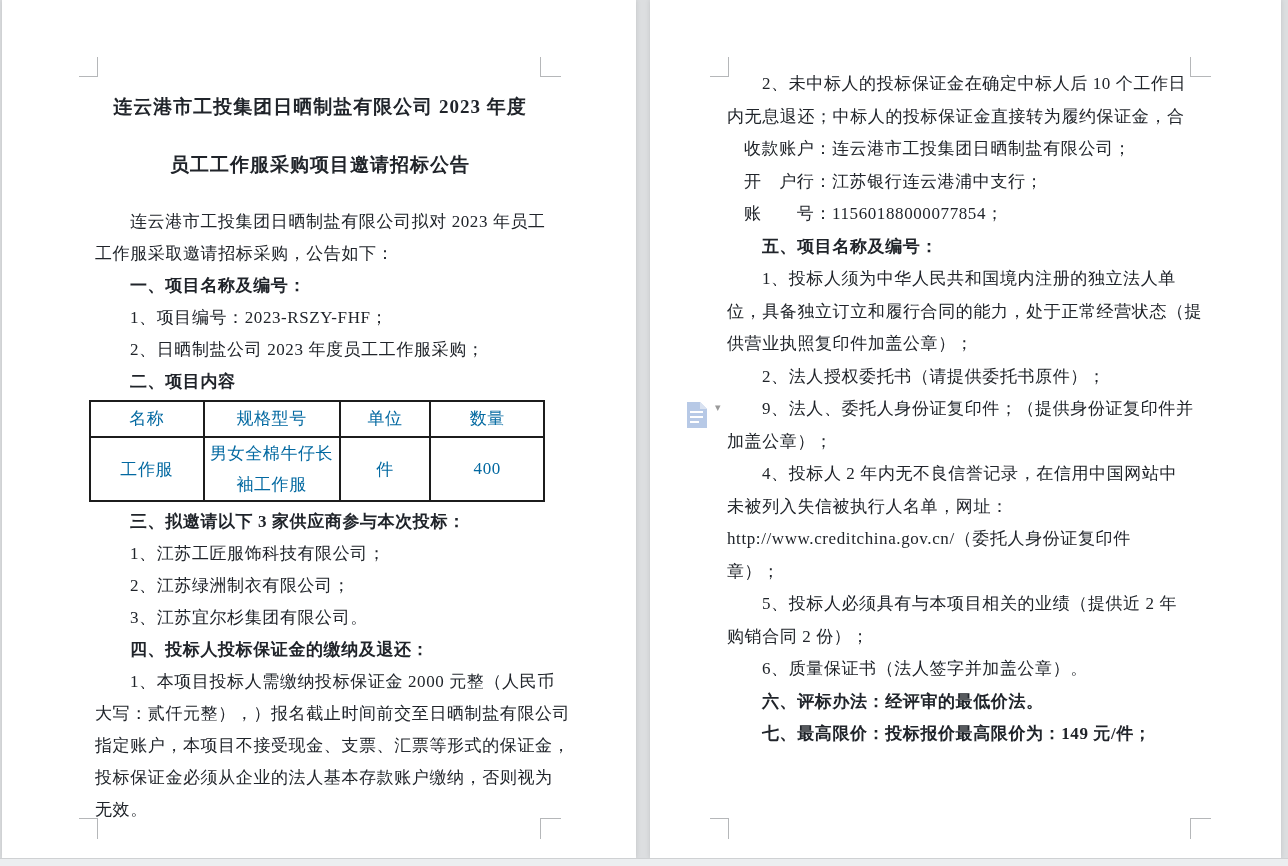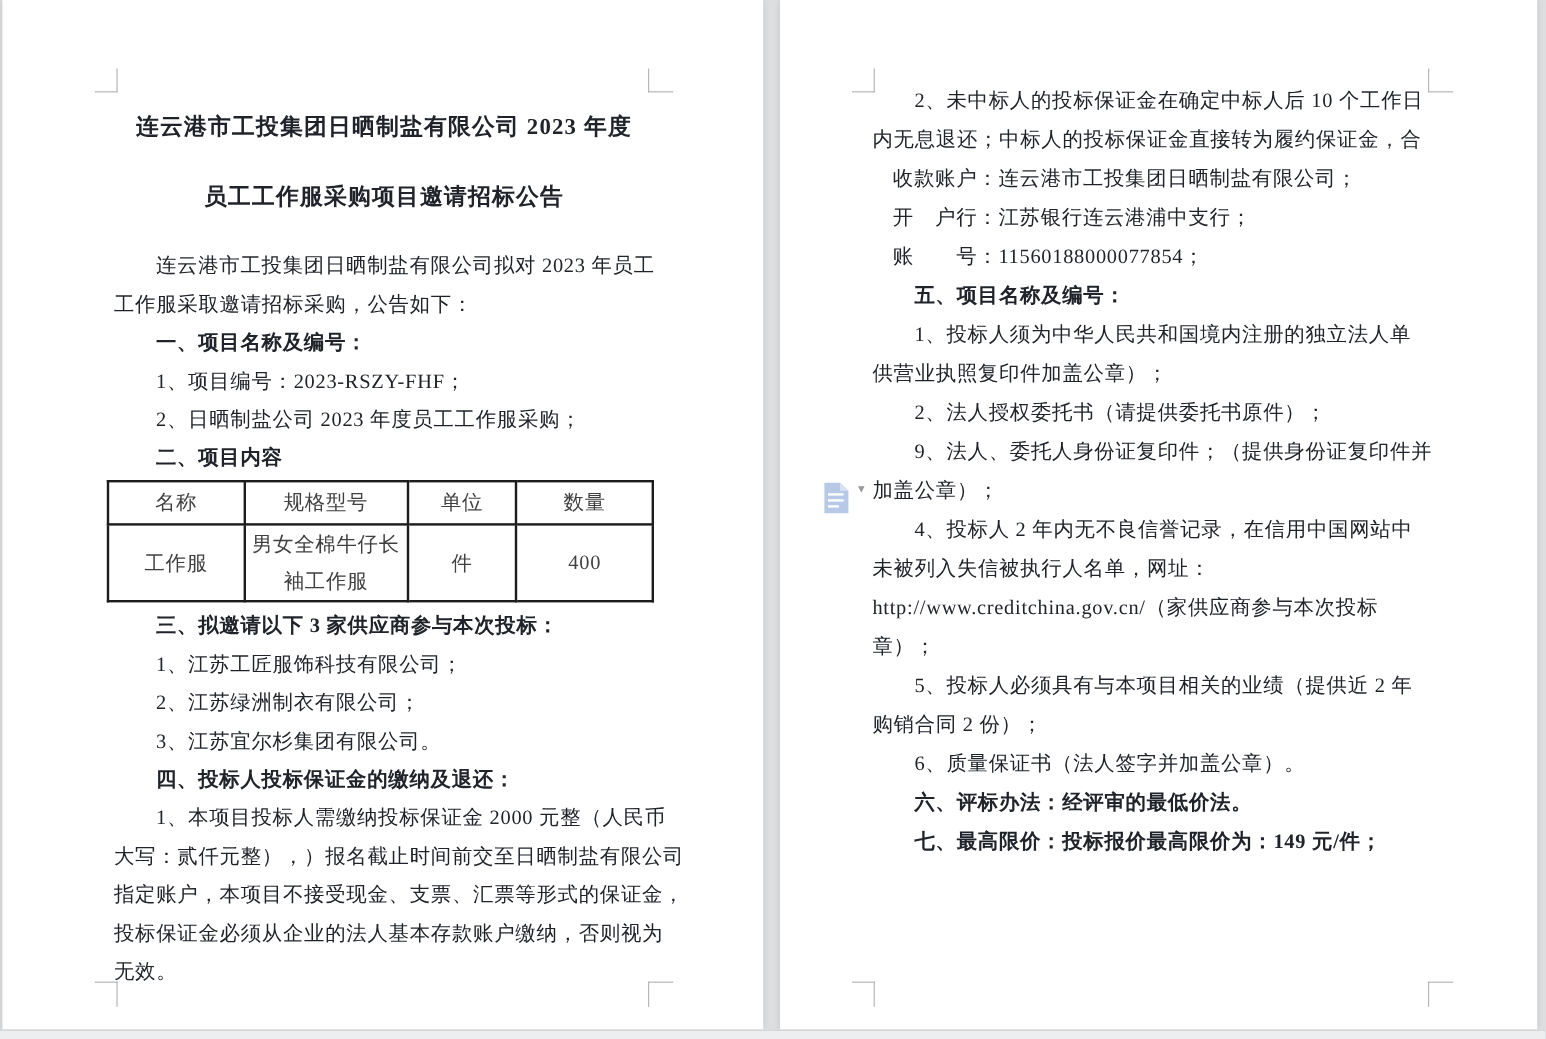--- a/index.html
+++ b/index.html
@@ -35,21 +35,21 @@
   }
   #title1{margin-top:10px;}
   #title2{margin-top:16px;}
   .body-block{margin-top:20px;}
   table.spec{
     border-collapse:collapse;width:456px;margin:2px 0 4px -6px;
     table-layout:fixed;
   }
   table.spec td{
     border:2px solid #1c1c1c;text-align:center;font-size:17px;
-    padding:0;color:#404040;
+    padding:0;color:#0369a1;
   }
   table.spec .hrow td{height:34px;line-height:34px;}
   table.spec .drow td{height:62px;vertical-align:middle;}
   td.pre{white-space:pre-line;line-height:31px;}
   .mark{position:absolute;border:0 solid #b5b7b9;}
   .m-tl{border-right-width:1px;border-bottom-width:1px;}
   .m-tr{border-left-width:1px;border-bottom-width:1px;}
   .m-bl{border-right-width:1px;border-top-width:1px;}
   .m-br{border-left-width:1px;border-top-width:1px;}
   .margin-icon{
@@ -137,26 +137,27 @@
 </div>
 
 <div class="content" id="content2">
   <div class="ln i2">2、未中标人的投标保证金在确定中标人后 10 个工作日</div>
   <div class="ln">内无息退还；中标人的投标保证金直接转为履约保证金，合</div>
   <div class="ln i1">收款账户：连云港市工投集团日晒制盐有限公司；</div>
   <div class="ln i1">开　户行：江苏银行连云港浦中支行；</div>
   <div class="ln i1">账　　号：11560188000077854；</div>
   <div class="ln i2 b">五、项目名称及编号：</div>
   <div class="ln i2">1、投标人须为中华人民共和国境内注册的独立法人单</div>
+  <div class="ln">位，具备独立订立和履行合同的能力，处于正常经营状态（提</div>
   <div class="ln">供营业执照复印件加盖公章）；</div>
   <div class="ln i2">2、法人授权委托书（请提供委托书原件）；</div>
   <div class="ln i2">9、法人、委托人身份证复印件；（提供身份证复印件并</div>
   <div class="ln">加盖公章）；</div>
   <div class="ln i2">4、投标人 2 年内无不良信誉记录，在信用中国网站中</div>
   <div class="ln">未被列入失信被执行人名单，网址：</div>
-  <div class="ln">http://www.creditchina.gov.cn/（家供应商参与本次投标</div>
+  <div class="ln">http://www.creditchina.gov.cn/（委托人身份证复印件</div>
   <div class="ln">章）；</div>
   <div class="ln i2">5、投标人必须具有与本项目相关的业绩（提供近 2 年</div>
   <div class="ln">购销合同 2 份）；</div>
   <div class="ln i2">6、质量保证书（法人签字并加盖公章）。</div>
   <div class="ln i2 b">六、评标办法：经评审的最低价法。</div>
   <div class="ln i2 b">七、最高限价：投标报价最高限价为：149 元/件；</div>
 </div>
 
 </body></html>

